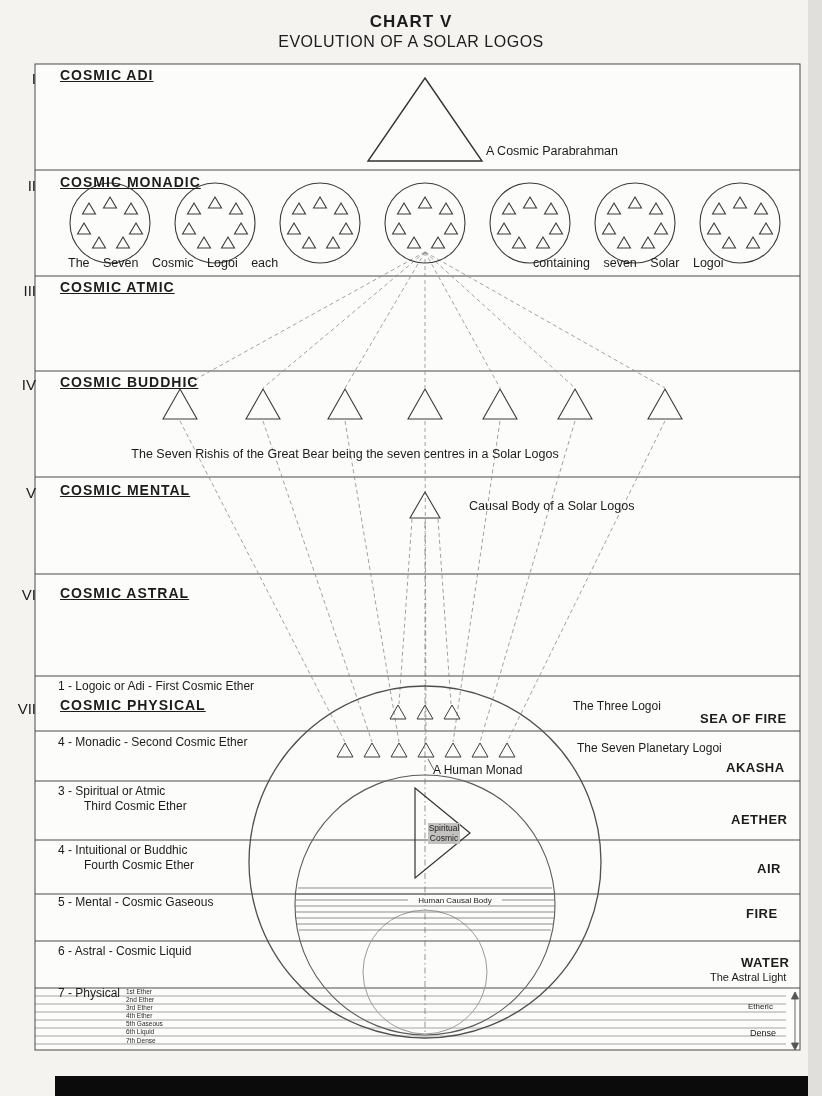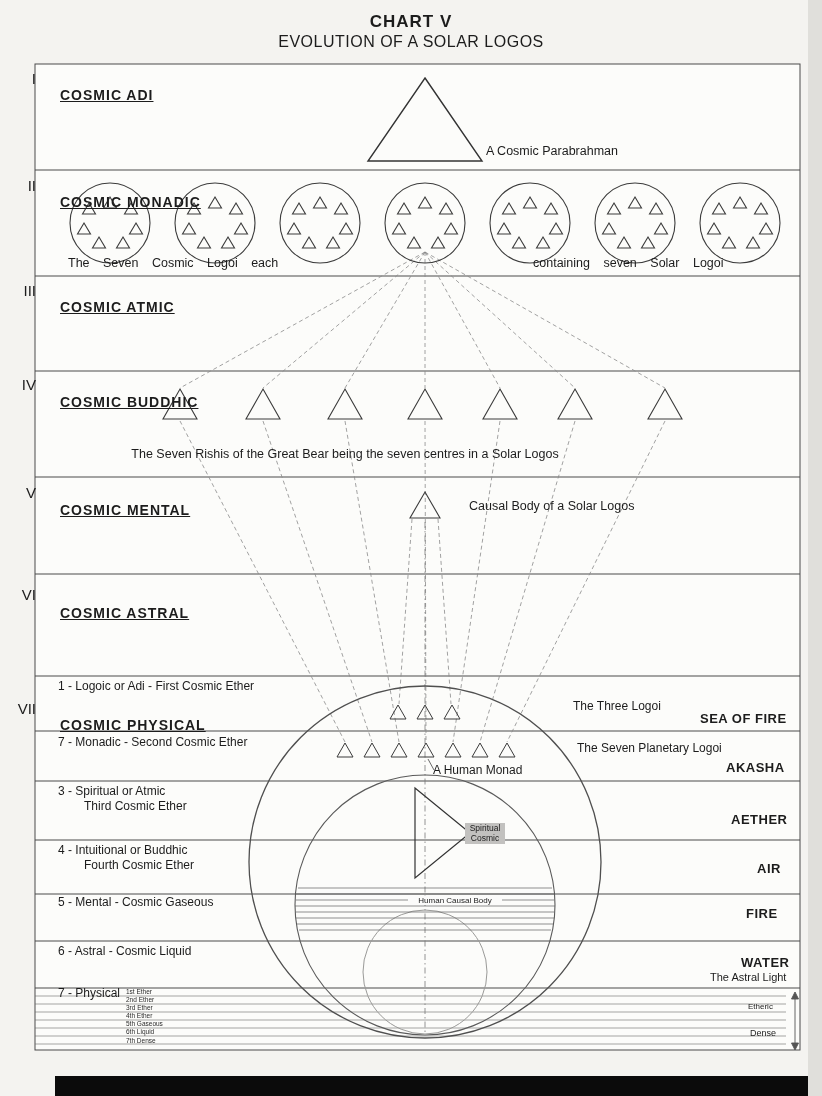--- a/index.html
+++ b/index.html
@@ -3,28 +3,28 @@
 <meta charset="utf-8">
 <style>
   html,body{margin:0;padding:0;background:#e9e8e5;}
   .page{position:relative;width:822px;height:1096px;background:#f4f3f0;overflow:hidden;
         font-family:"Liberation Sans",sans-serif;color:#1c1c1c;}
   .page svg{position:absolute;left:0;top:0;}
   .t{position:absolute;white-space:nowrap;}
   .title1{left:0;right:0;top:12px;text-align:center;font-size:17px;font-weight:bold;letter-spacing:1px;}
   .title2{left:0;right:0;top:33px;text-align:center;font-size:16px;font-weight:normal;letter-spacing:0.5px;}
   .numeral{left:8px;width:28px;text-align:right;font-size:15px;}
-  .plane-label{left:60px;font-size:14px;font-weight:bold;letter-spacing:1px;text-decoration:underline;margin-top:20px;}
+  .plane-label{left:60px;font-size:14px;font-weight:bold;letter-spacing:1px;text-decoration:underline;}
   .ann{font-size:12.5px;}
   .cap-spread{word-spacing:10px;}
   .sub{font-size:12px;}
   .elem{font-size:13px;letter-spacing:0.5px;font-weight:600;}
   .tiny{font-size:12px;text-align:right;}
-  .triadbox{position:absolute;left:428px;top:823px;width:40px;background:#c2c1bf;text-align:center;
-            font-size:8.5px;line-height:9.5px;padding:1px 0;margin-left:37px;}
+  .triadbox{position:absolute;left:428px;top:823px;width:32px;background:#c2c1bf;text-align:center;
+            font-size:8.5px;line-height:9.5px;padding:1px 0;}
   .hcb{position:absolute;left:408px;top:896px;width:94px;background:#fbfbfa;text-align:center;font-size:8px;}
   .ethers{position:absolute;left:126px;top:988px;font-size:6.5px;line-height:8.1px;color:#2a2a2a;}
   .blackbar{position:absolute;left:55px;top:1076px;width:767px;height:20px;background:#0b0b0b;}
   .rmargin{position:absolute;right:0;top:0;width:14px;height:1096px;background:#e0dfdb;}
 </style>
 </head>
 <body>
 
 <div class="page">
 
@@ -196,21 +196,21 @@
   <div class="t" style="left:710px;top:971px;font-size:11px">The Astral Light</div>
 
   <div class="triadbox">
     <div>Spiritual</div>
     <div>Cosmic</div>
   </div>
 
   <div class="hcb">Human Causal Body</div>
 
   <div class="t sub" style="left:58px;top:679px">1 - Logoic or Adi - First Cosmic Ether</div>
-  <div class="t sub" style="left:58px;top:735px">7 - Monadic - Second Cosmic Ether</div>
+  <div class="t sub" style="left:58px;top:735px">4 - Monadic - Second Cosmic Ether</div>
   <div class="t sub" style="left:58px;top:784px">3 - Spiritual or Atmic</div>
   <div class="t sub" style="left:84px;top:799px">Third Cosmic Ether</div>
   <div class="t sub" style="left:58px;top:843px">4 - Intuitional or Buddhic</div>
   <div class="t sub" style="left:84px;top:858px">Fourth Cosmic Ether</div>
   <div class="t sub" style="left:58px;top:895px">5 - Mental - Cosmic Gaseous</div>
   <div class="t sub" style="left:58px;top:944px">6 - Astral - Cosmic Liquid</div>
   <div class="t sub" style="left:58px;top:986px">7 - Physical</div>
 
   <div class="t elem" style="left:700px;top:711px">SEA OF FIRE</div>
   <div class="t elem" style="left:726px;top:760px">AKASHA</div>

